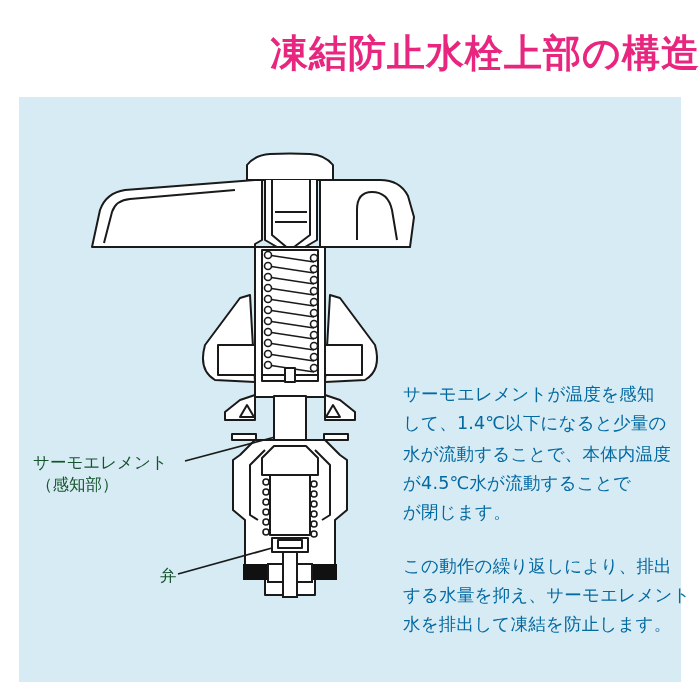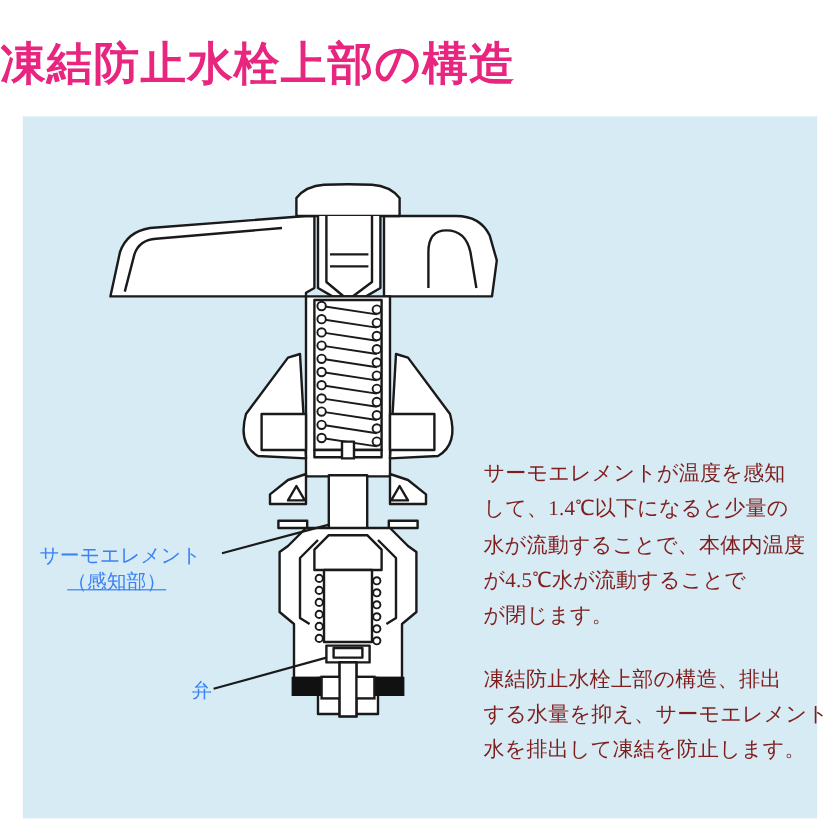--- a/index.html
+++ b/index.html
@@ -1,26 +1,26 @@
 <!DOCTYPE html>
 <html><head>
 <meta charset="utf-8">
 <style>
   html, body { margin:0; padding:0; }
   body { width:700px; height:700px; background:#ffffff; position:relative; overflow:hidden;
          font-family:"DejaVu Sans", sans-serif; }
-  .title { position:absolute; left:0; top:28px; width:700px; text-align:left;
+  .title { position:absolute; left:0; top:28px; width:700px; text-align:right;
            font-size:38px; font-weight:bold; letter-spacing:1px; }
   .panel { position:absolute; left:19px; top:97px; width:662px; height:585px; background:#d6ebf3; }
   .diagram { position:absolute; left:0; top:0; }
-  .para { position:absolute; left:403px; font-size:17.5px; line-height:29px; color:#7f1d1d; letter-spacing:0.2px;font-family:Liberation Serif, serif; }
+  .para { position:absolute; left:403px; font-size:17.5px; line-height:29px; color:#0369a1; letter-spacing:0.2px; }
   .p1 { top:380px; } .p2 { top:440px; } .p3 { top:552px; }
-  .label { position:absolute; font-size:16.5px; color:#3b82f6; line-height:22px; }
+  .label { position:absolute; font-size:16.5px; color:#14532d; line-height:22px; }
   .lbl-thermo { left:33px; top:452px; }
-  .lbl-thermo-sub { left:56px; top:474px;text-decoration:underline; }
+  .lbl-thermo-sub { left:36px; top:474px; }
   .lbl-valve { left:160px; top:565px; }
 </style>
 </head>
 <body>
 
 <div class="title" style="color: rgb(232, 38, 127);">凍結防止水栓上部の構造</div>
 
 <div class="panel" style="background: rgb(214, 235, 243);"></div>
 
 <svg class="diagram" width="700" height="700" viewBox="0 0 700 700">
@@ -139,16 +139,16 @@
 <div class="para p1">
   <div>サーモエレメントが温度を感知</div>
   <div>して、1.4℃以下になると少量の</div>
 </div>
 <div class="para p2">
   <div>水が流動することで、本体内温度</div>
   <div>が4.5℃水が流動することで</div>
   <div>が閉じます。</div>
 </div>
 <div class="para p3">
-  <div>凍結防止水栓上部の構造、排出</div>
+  <div>この動作の繰り返しにより、排出</div>
   <div>する水量を抑え、サーモエレメント</div>
   <div>水を排出して凍結を防止します。</div>
 </div>
 
 </body></html>

